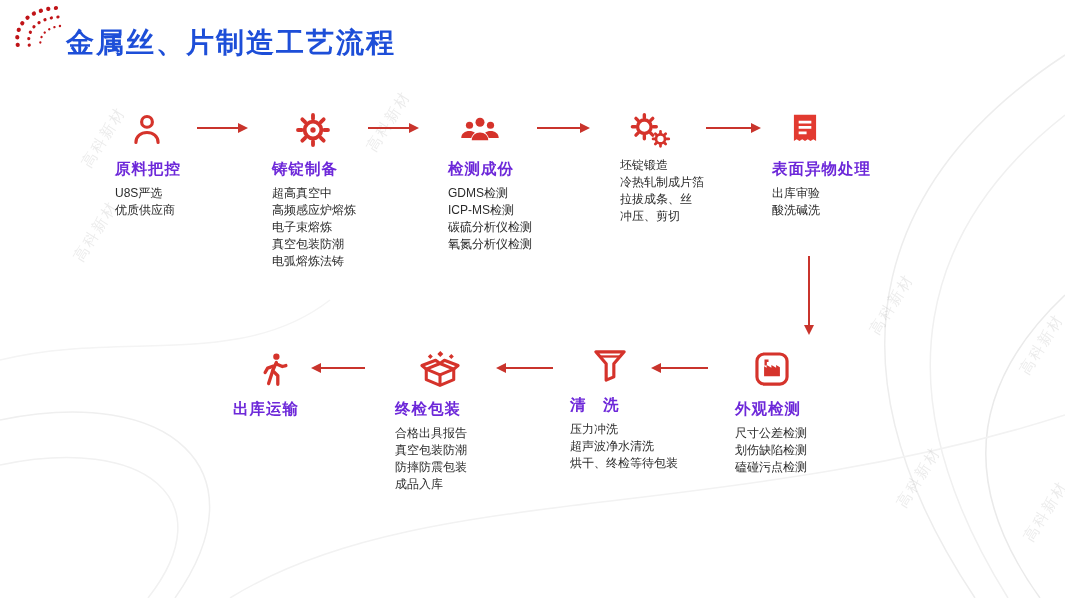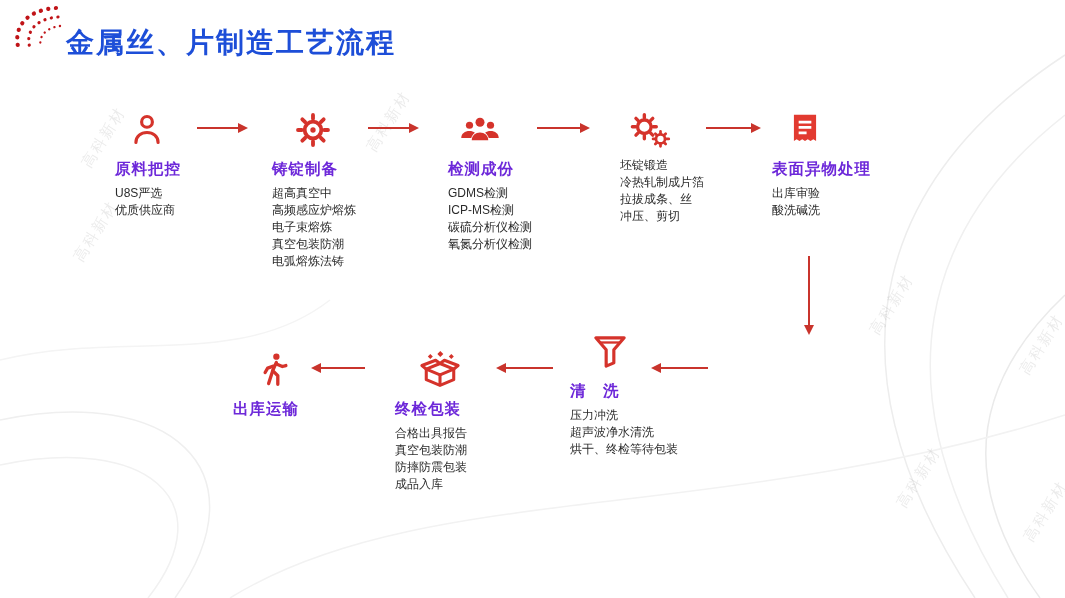--- a/index.html
+++ b/index.html
@@ -189,24 +189,39 @@
     </div>
     <div class="step-heading">表面异物处理</div>
     <div class="step-items">
       <div class="step-item">出库审验</div>
       <div class="step-item">酸洗碱洗</div>
     </div>
   </div>
 
   <div class="arrow-down" style="left:808px;top:256px;height:70px"></div>
 
+  <div class="step" style="left:735px;top:350px;width:122px">
+    <div class="icon-row" style="padding-left:18px">
+      <svg width="38" height="38" viewBox="0 0 24 24">
+        <rect x="2.5" y="2.5" width="19" height="19" rx="4.5" fill="none" stroke="#d5332b" stroke-width="2"></rect>
+        <path fill="#d5332b" d="M7 16.5v-6.2l1.6.9V9.5l3 1.7V9.5l3 1.7V9.5l2.4 1.4v5.6z"></path>
+        <path d="M8 9.8V6.8h1.8" stroke="#d5332b" stroke-width="1.5" fill="none"></path>
+      </svg>
+    </div>
+    <div class="step-heading">外观检测</div>
+    <div class="step-items">
+      <div class="step-item">尺寸公差检测</div>
+      <div class="step-item">划伤缺陷检测</div>
+      <div class="step-item">磕碰污点检测</div>
+    </div>
+  </div>
 
   <div class="arrow-left" style="left:660px;top:367px;width:48px"></div>
 
-  <div class="step" style="left:570px;top:332px;width:112px">
+  <div class="step" style="left:570px;top:346px;width:112px">
     <div class="icon-row" style="padding-left:20px">
       <svg width="40" height="40" viewBox="0 0 24 24" fill="none" stroke="#d5332b" stroke-width="1.9" stroke-linejoin="round">
         <path d="M3.5 3.5h17l-6.2 7.2v7.8l-4.6 2v-9.8z"></path>
         <path d="M6.3 6.3h11.4" stroke-width="1.4"></path>
       </svg>
     </div>
     <div class="step-heading">清　洗</div>
     <div class="step-items">
       <div class="step-item">压力冲洗</div>
       <div class="step-item">超声波净水清洗</div>

